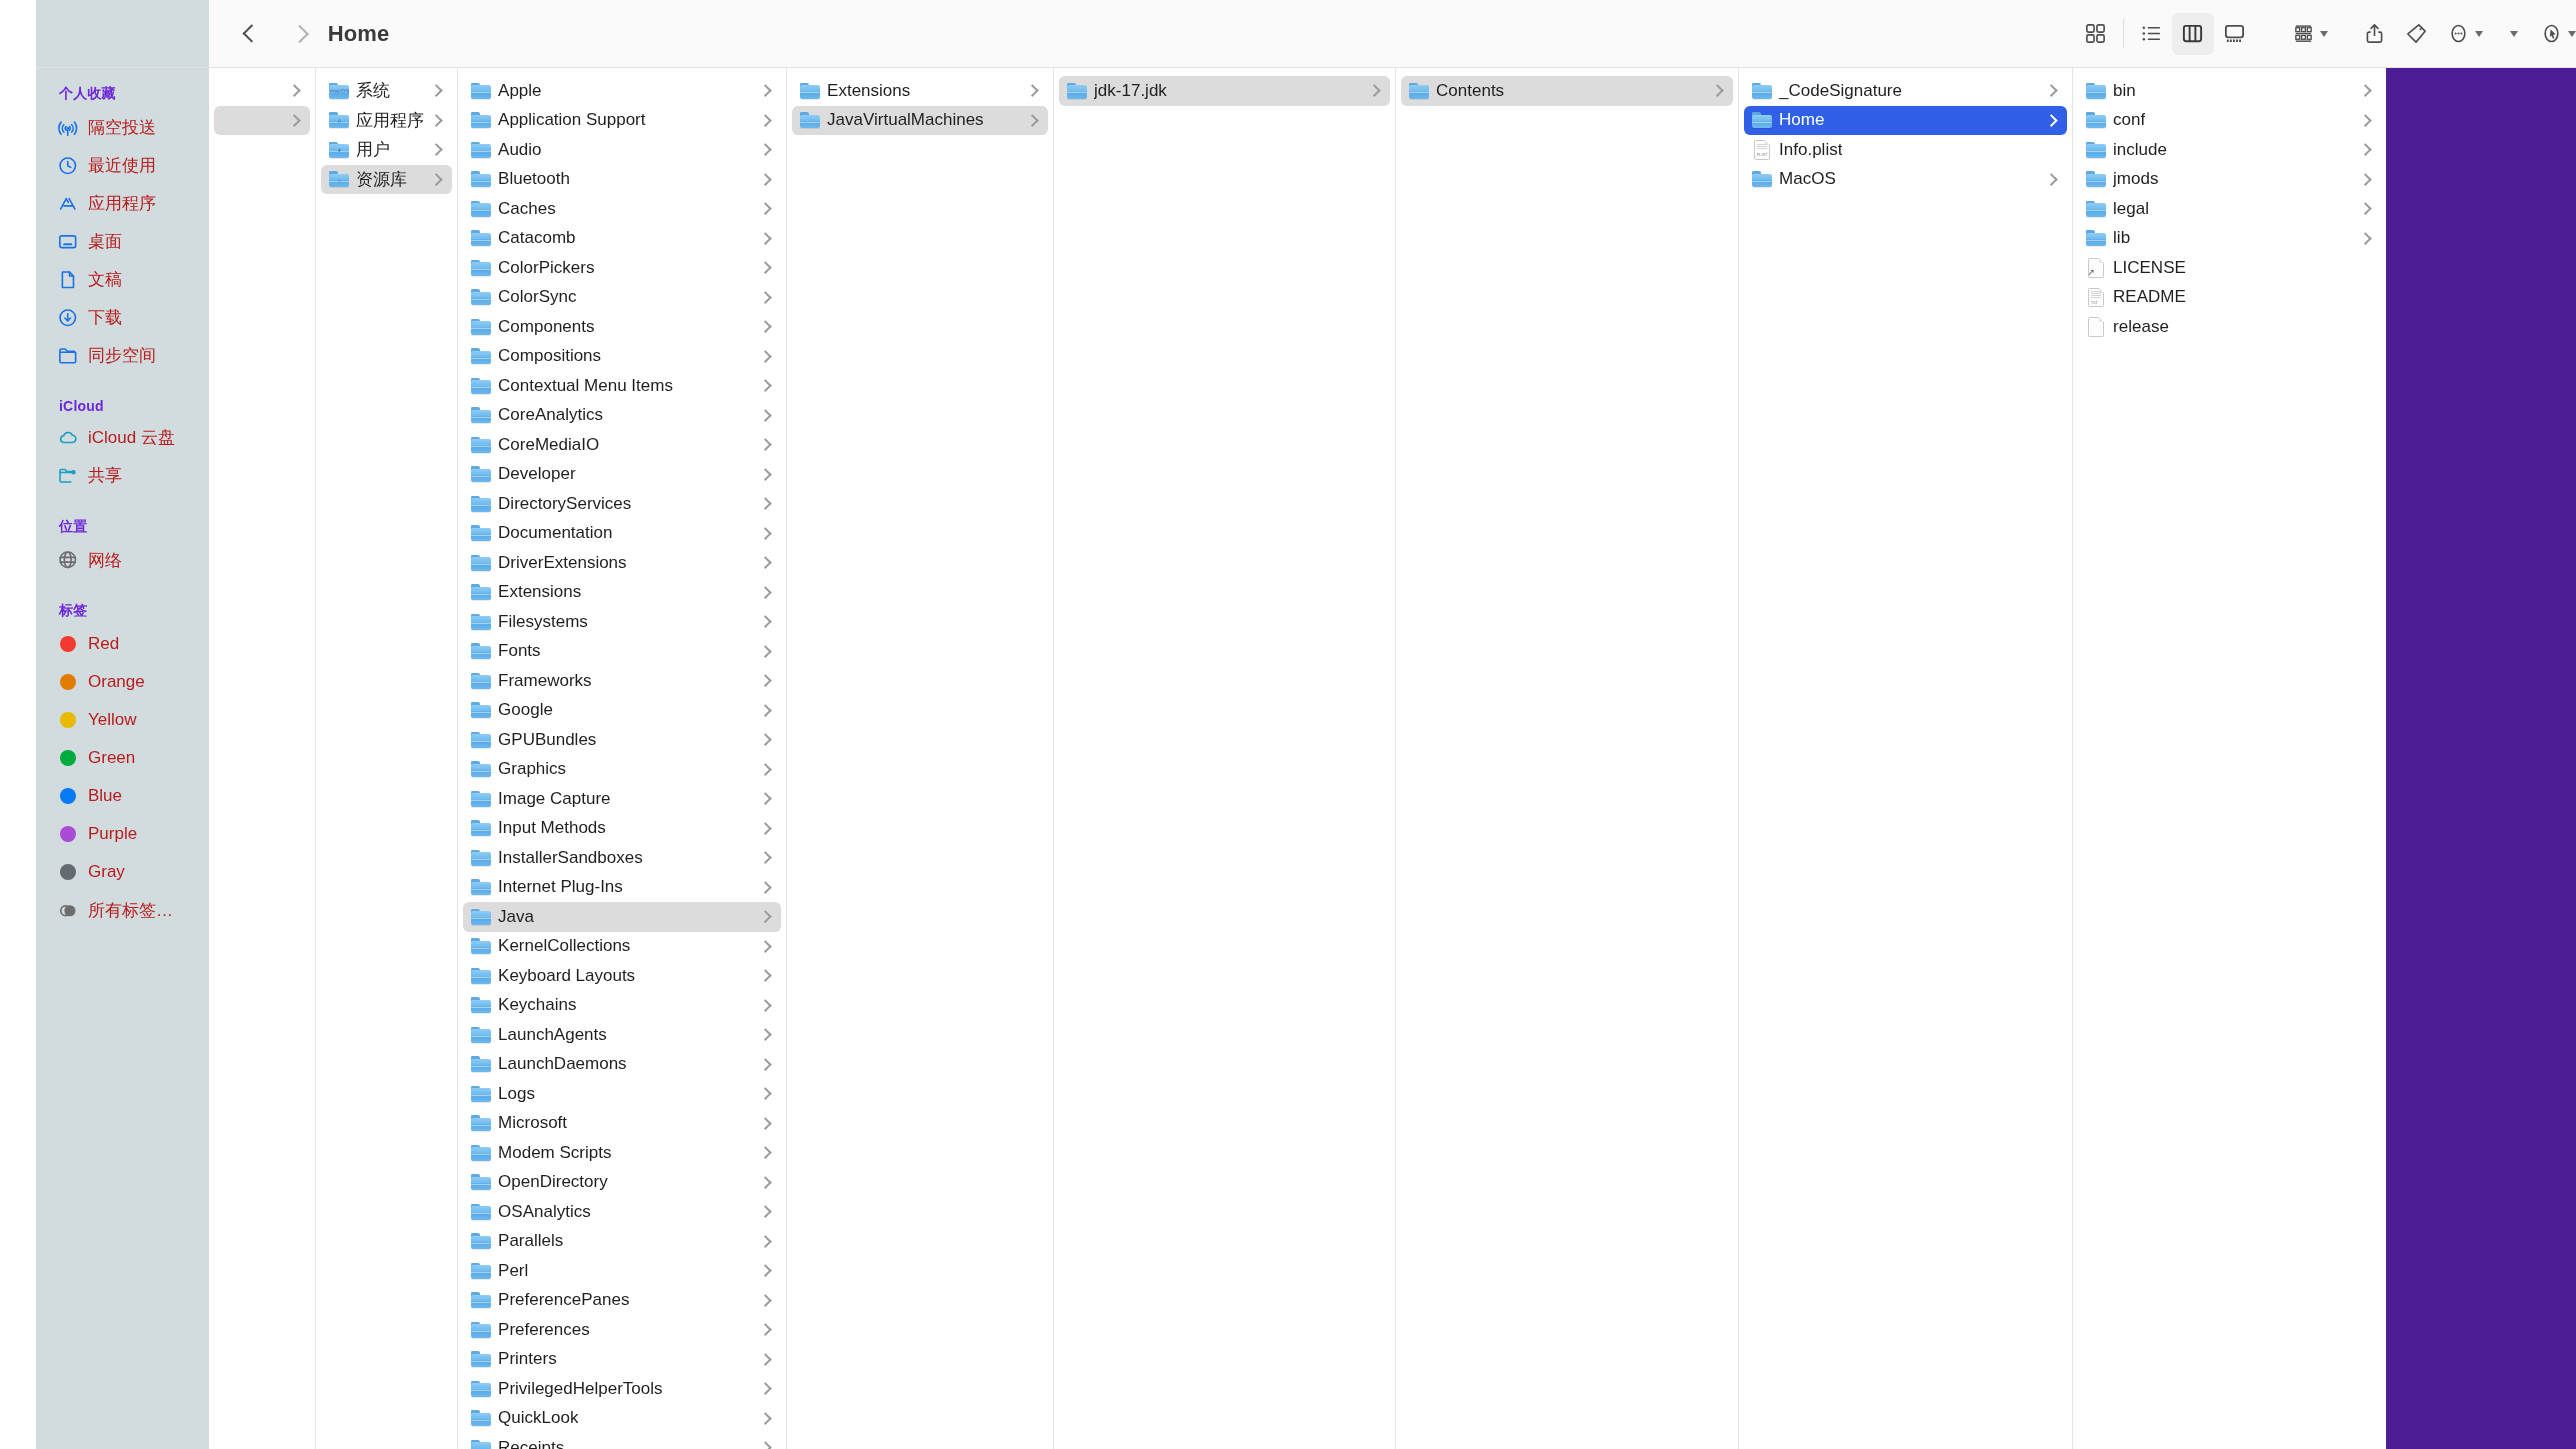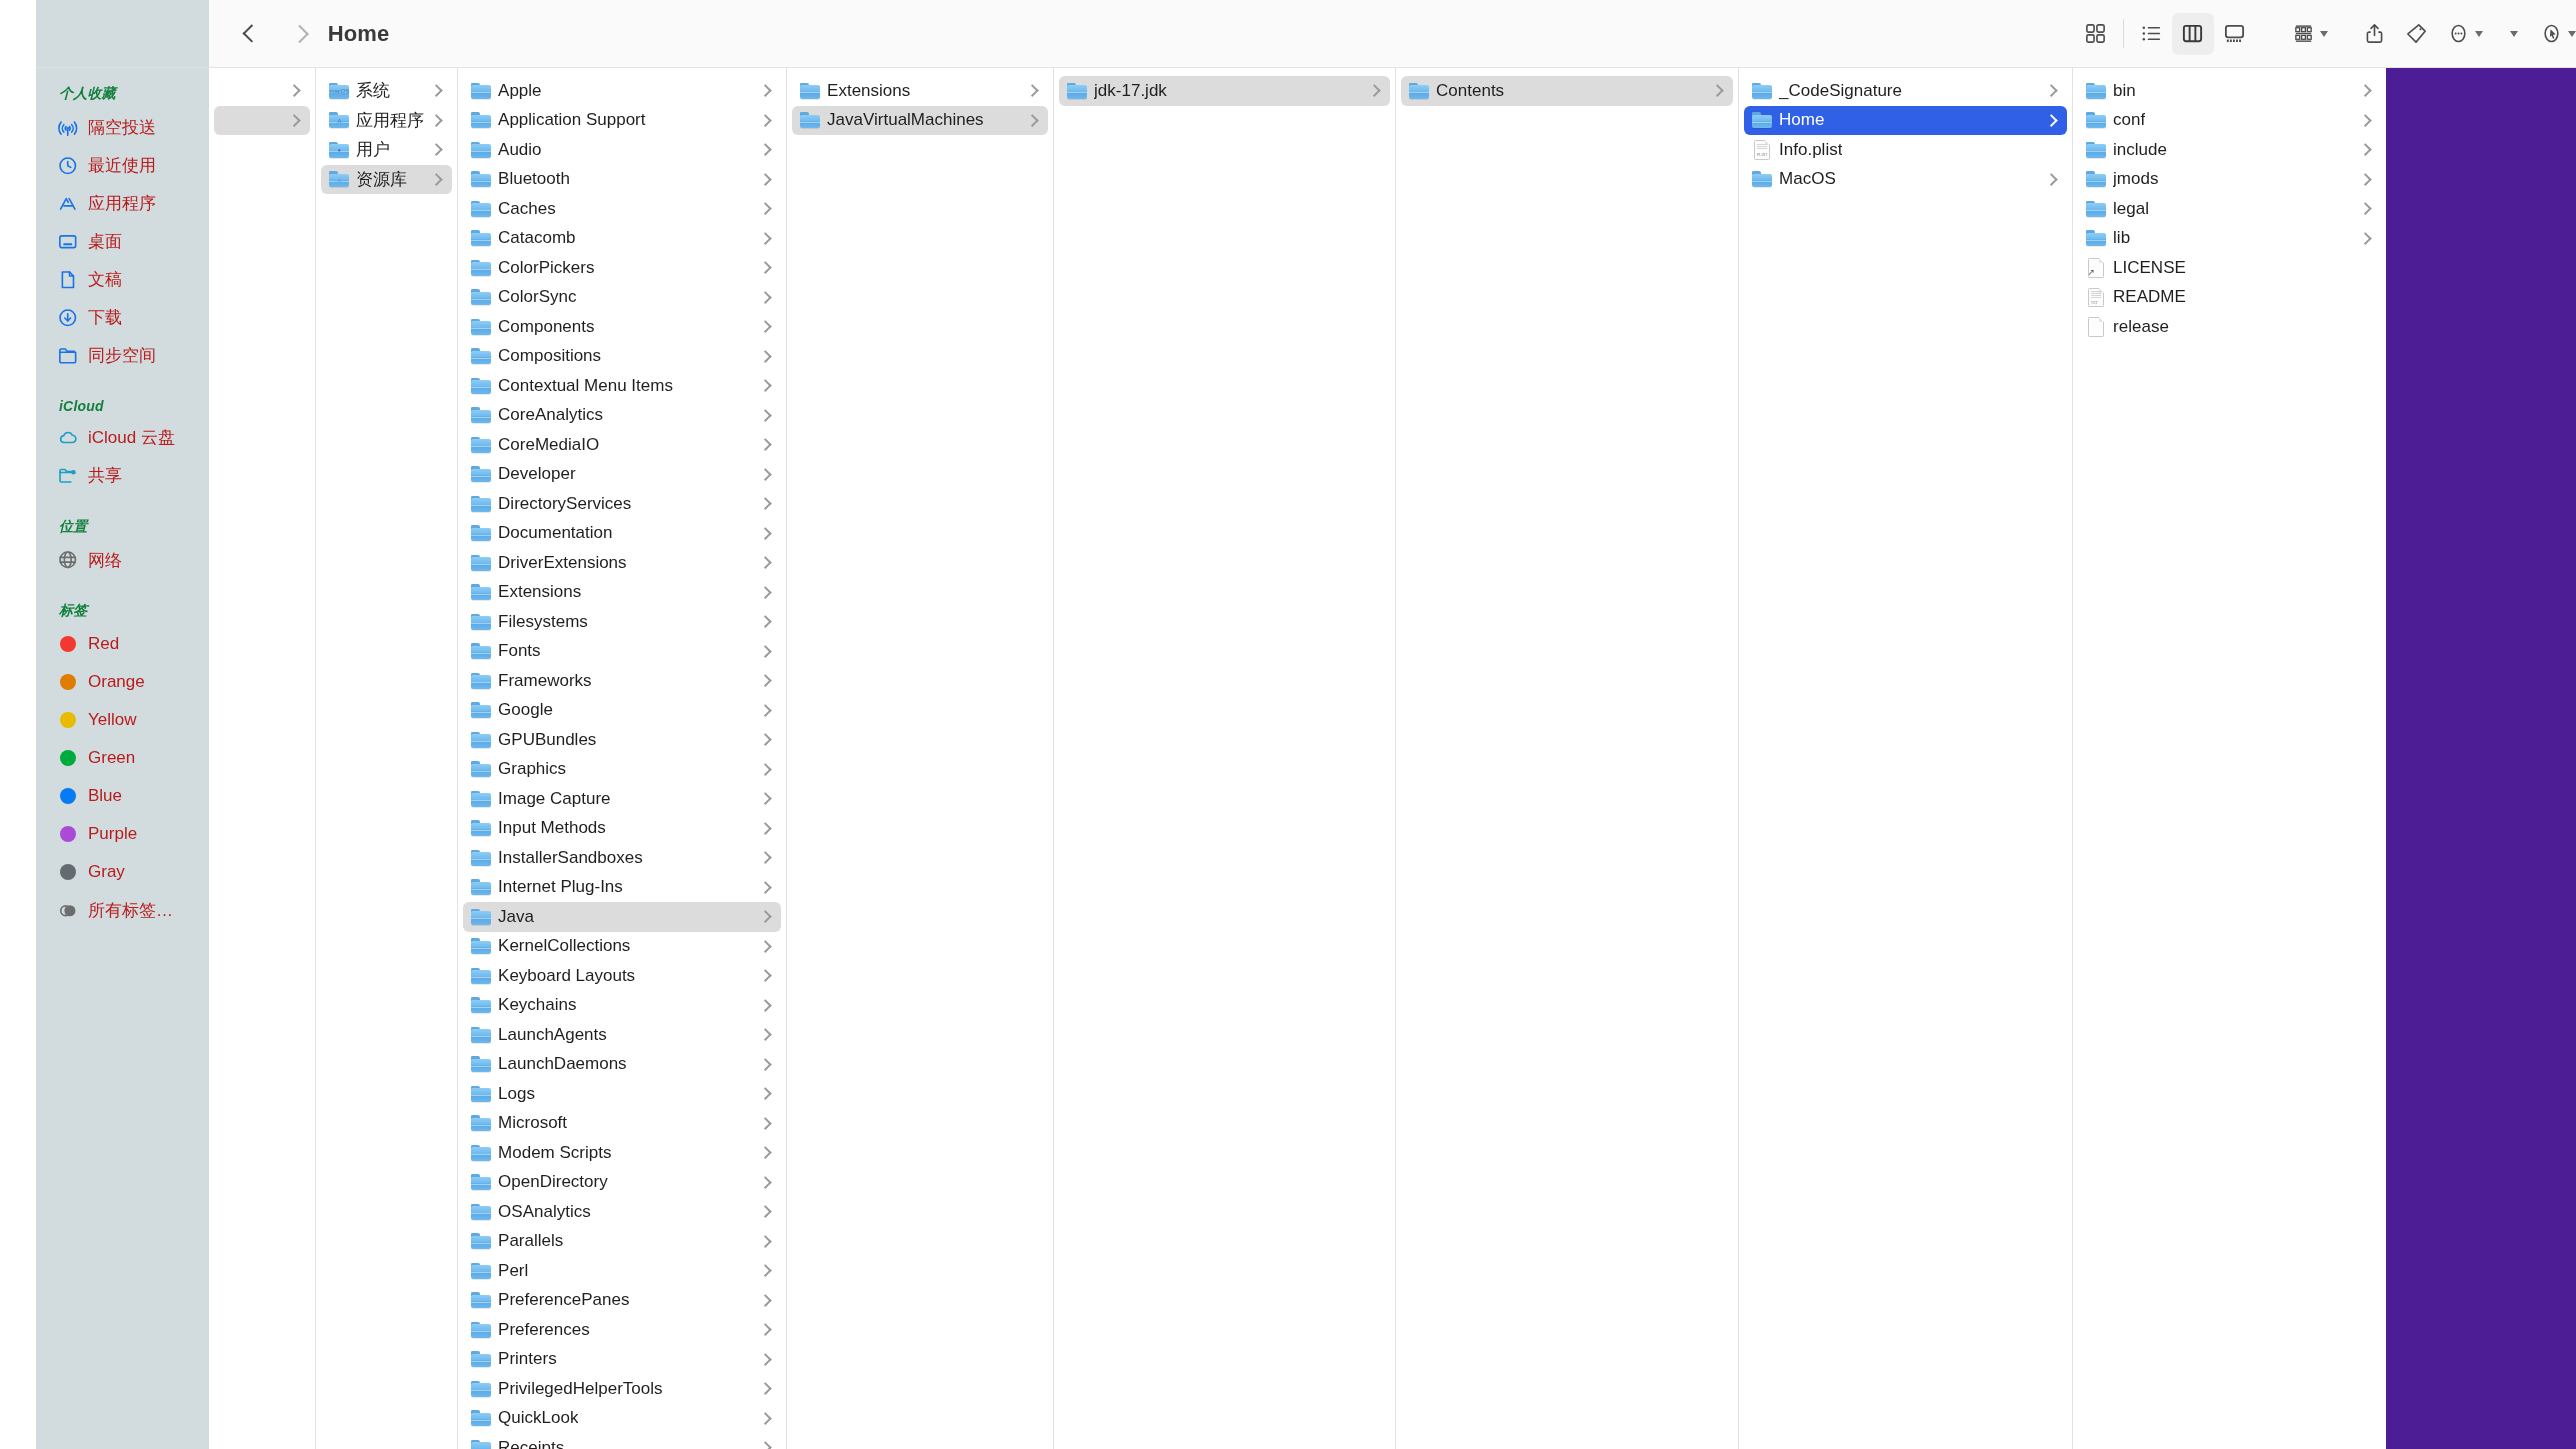--- a/index.html
+++ b/index.html
@@ -112,24 +112,23 @@
   
   .sidebar {
     width: 173px; min-width: 173px;
     background: #d2dcdf;
     padding-top: 9.4px;
     overflow: hidden;
   }
   .sb-section {
     font-size: 14px;
     font-weight: bold;
-    color: #15803d;
+    color: #6d28d9;
     padding: 8px 0 5.4px 23px;
     letter-spacing: 0.2px;
-    font-style: italic;
   }
   .sb-section.gap { margin-top: 14.8px; }
   .sb-item {
     display: flex; align-items: center;
     height: 38px;
     padding-left: 20px;
     cursor: default;
   }
   .sb-icon {
     width: 24px; min-width: 24px; height: 24px;

